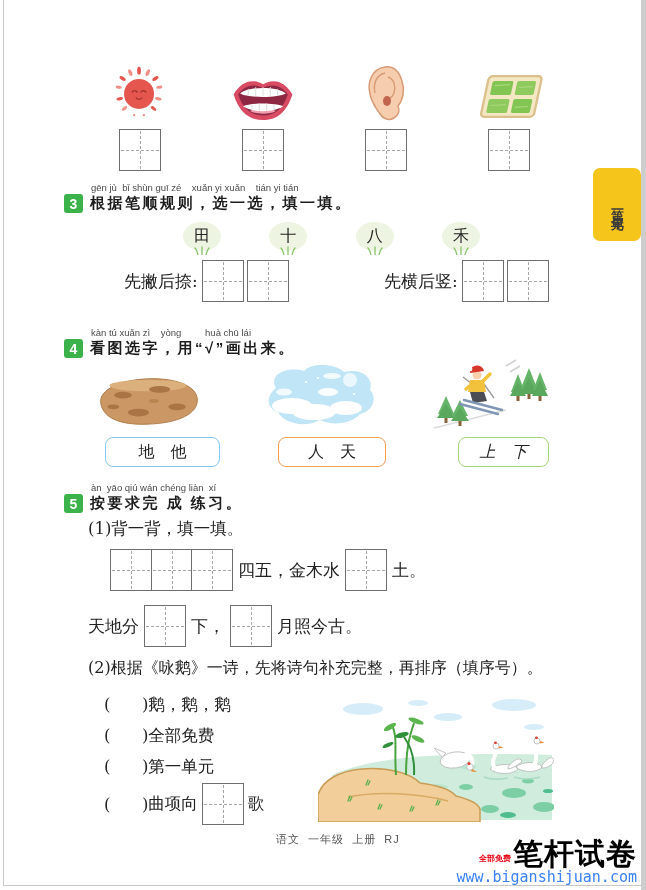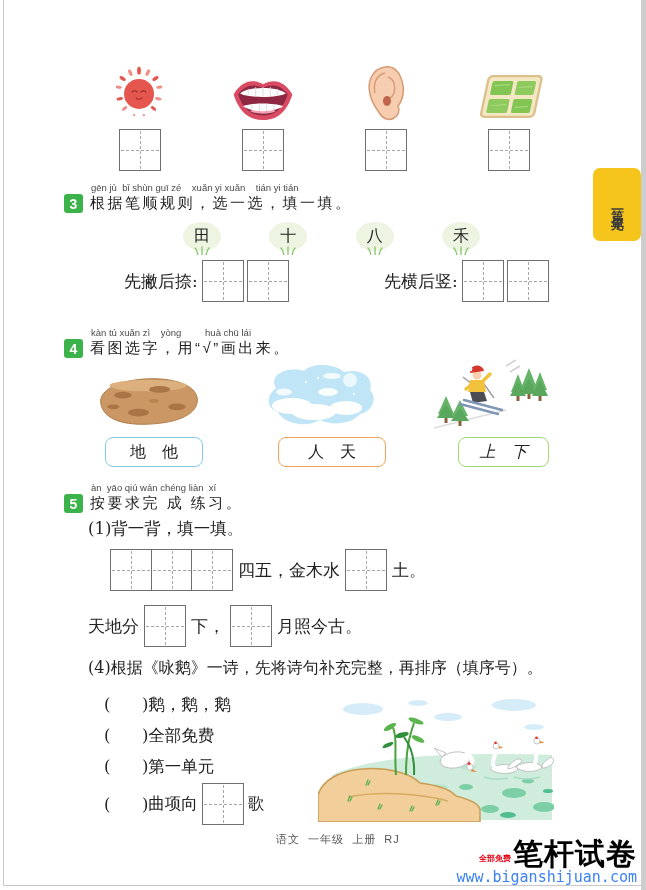--- a/index.html
+++ b/index.html
@@ -20,21 +20,21 @@
   .tzg::before{content:"";position:absolute;left:50%;top:1px;bottom:1px;border-left:1px dashed #a6a6a6;}
   .tzg::after{content:"";position:absolute;top:50%;left:1px;right:1px;border-top:1px dashed #a6a6a6;}
   .tzg-strip{display:flex;}
   .tzg-strip .tzg + .tzg{margin-left:-1.5px;}
   
   .q-header{position:absolute;left:64px;}
   .pinyin{font-size:9.5px;color:#4a4a4a;margin-left:27px;white-space:pre;}
   .qtitle-row{display:flex;align-items:center;margin-top:1px;}
   .qnum{width:19px;height:19px;border-radius:3px;color:#fff;font-size:14px;font-weight:700;
         display:flex;align-items:center;justify-content:center;margin-right:7px;flex:none;}
-  .qtitle{font-size:15px;font-weight:400;color:#1d1d1d;letter-spacing:2.5px;white-space:pre;}
+  .qtitle{font-size:15px;font-weight:700;color:#1d1d1d;letter-spacing:2.5px;white-space:pre;}
   
   .oval-row{position:absolute;left:183px;top:222px;width:297px;display:flex;justify-content:space-between;}
   .oval{position:relative;width:38px;height:29px;background:#eef4e2;border-radius:50%;
         display:flex;align-items:center;justify-content:center;
         font-family:"DejaVu Serif",serif;font-size:16px;color:#222;}
   .oval svg{position:absolute;bottom:-4px;left:50%;transform:translateX(-50%);}
   .rule-group{position:absolute;top:259px;display:flex;align-items:center;height:44px;}
   .ktext{font-family:"DejaVu Serif",serif;font-size:17px;color:#222;white-space:pre;}
   .rule-group .tzg + .tzg{margin-left:3px;}
   .rule-group .ktext{margin-right:4px;margin-left:36px;}
@@ -273,21 +273,21 @@
         <path d="M38,22 L52,22 L54,34 L36,34 Z" fill="#f2c23d"></path>
         <path d="M50,24 L58,16" stroke="#f2c23d" stroke-width="3.5" stroke-linecap="round"></path>
         <path d="M40,26 L34,31" stroke="#f2c23d" stroke-width="3.5" stroke-linecap="round"></path>
         <path d="M38,34 L52,34 L55,43 L41,45 Z" fill="#4c4c55"></path>
         <path d="M28,46 L66,56" stroke="#7f96b5" stroke-width="2.5" stroke-linecap="round"></path>
         <path d="M32,42 L70,52" stroke="#7f96b5" stroke-width="2.5" stroke-linecap="round"></path>
       </g>
     </svg>
   </div>
 
-  <div class="opt" style="left: 105px; width: 98px; border-color: rgb(133, 201, 234);">
+  <div class="opt" style="left: 105px; width: 115px; border-color: rgb(133, 201, 234);">
     <span>地　他</span>
   </div>
   <div class="opt" style="left: 278px; width: 108px; border-color: rgb(245, 160, 85);">
     <span>人　天</span>
   </div>
   <div class="opt" style="left: 458px; width: 91px; border-color: rgb(165, 214, 120); font-style: italic;">
     <span>上　下</span>
   </div>
 
   <div class="q-header" style="top:482px">
@@ -312,21 +312,21 @@
   </div>
 
   <div class="flow-line" style="left:88px;top:605px">
     <span class="ktext" style="margin-left:0">天地分</span>
     <div class="tzg"></div>
     <span class="ktext">下，</span>
     <div class="tzg"></div>
     <span class="ktext">月照今古。</span>
   </div>
 
-  <div class="ktext" style="position:absolute;left:88px;top:658px;font-size:16px">(4)根据《咏鹅》一诗，先将诗句补充完整，再排序（填序号）。</div>
+  <div class="ktext" style="position:absolute;left:88px;top:658px;font-size:16px">(2)根据《咏鹅》一诗，先将诗句补充完整，再排序（填序号）。</div>
 
   <div class="poem-line" style="left:104px;top:694px"><span>(      )</span><span>鹅，鹅，鹅</span></div>
   <div class="poem-line" style="left:104px;top:725px"><span>(      )</span><span>全部免费</span></div>
   <div class="poem-line" style="left:104px;top:756px"><span>(      )</span><span>第一单元</span></div>
   <div class="poem-line flexy" style="left:104px;top:783px">
     <span>(      )</span><span>曲项向</span>
     <div class="tzg" style="margin:0 4px"></div>
     <span>歌</span>
   </div>
 

